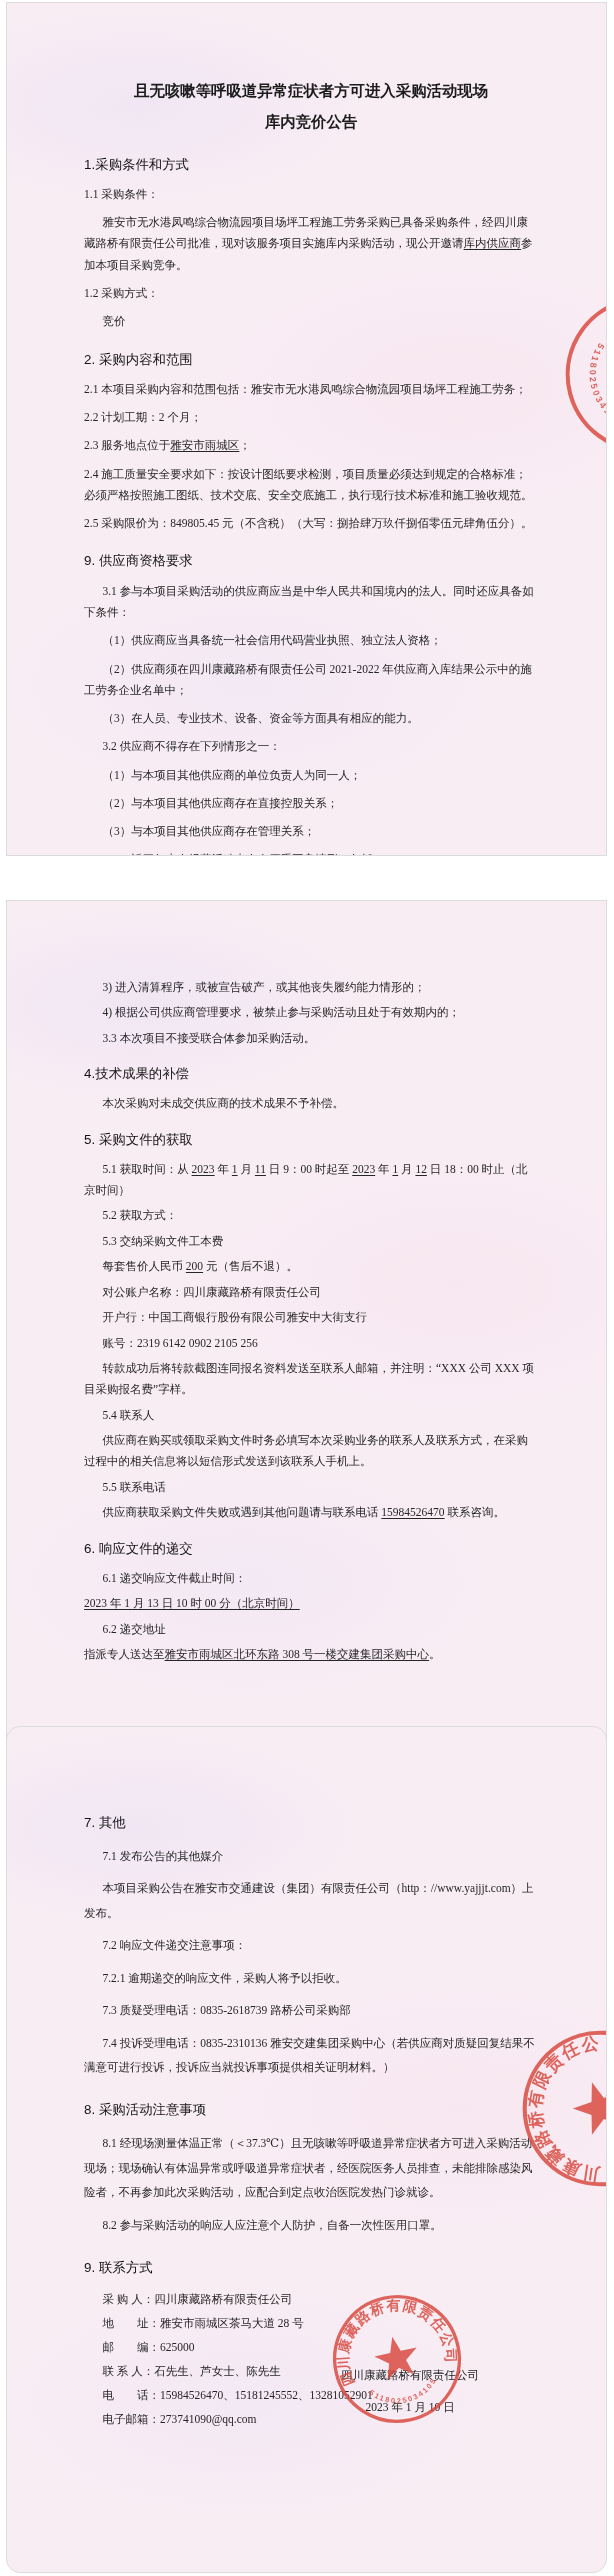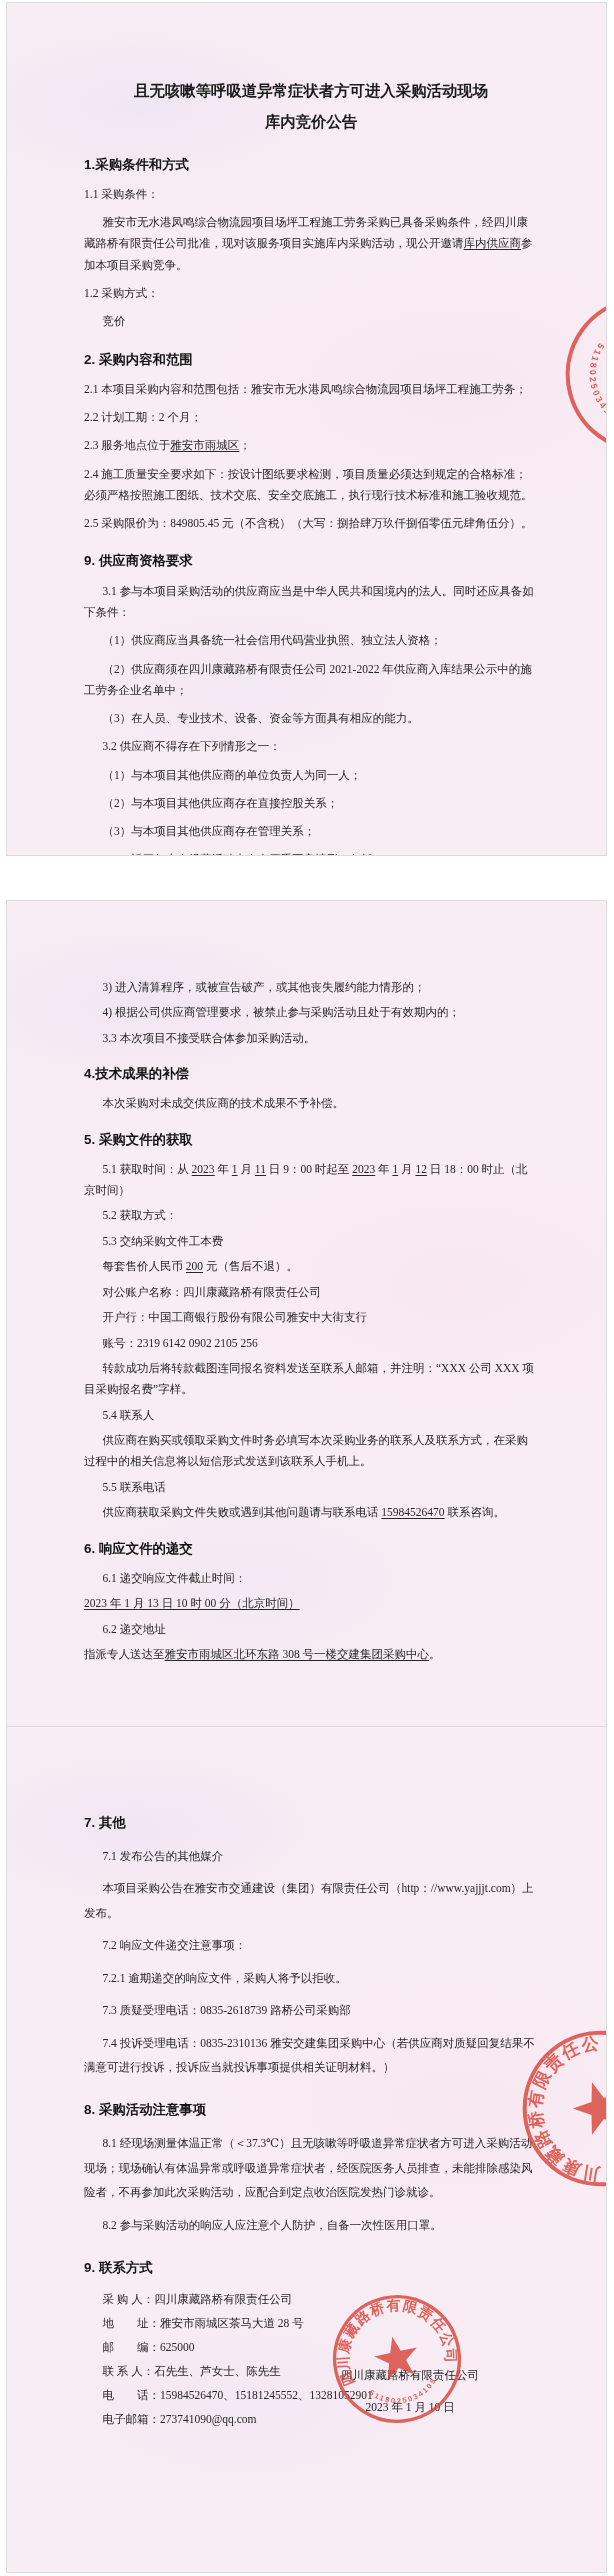--- a/index.html
+++ b/index.html
@@ -11,28 +11,28 @@
   .page{
     position:absolute;left:6.1px;width:601px;background:#f9edf4;
     border:0.8px solid #dcdcdc;box-sizing:border-box;overflow:hidden;
     background-image:
       radial-gradient(ellipse 323px 138px at 22% 12%, rgba(233,225,243,.55), rgba(233,225,243,0) 70%),
       radial-gradient(ellipse 384px 200px at 75% 45%, rgba(247,228,238,.6), rgba(247,228,238,0) 70%),
       radial-gradient(ellipse 353px 169px at 40% 80%, rgba(236,228,244,.45), rgba(236,228,244,0) 70%);
   }
   #page1{top:1.5px;height:854px;}
   #page2{top:900px;height:854px;}
-  #page3{top:1726px;height:847px;}
+  #page3{top:1726px;height:847px;border-radius:14px;}
   .inner{padding:0 68px 0 77px;position:relative;}
   .doc-title{
     margin:72px 3.1px 0 3.1px;text-align:center;font-size:15.4px;font-weight:700;
     line-height:2.05;color:#1c1c1c;font-family:"Liberation Sans","DejaVu Sans",sans-serif;
   }
   h2.sec{
-    font-size:13.4px;font-weight:700;color:#141414;margin:17px 0 9.2px 0;
+    font-size:13.4px;font-weight:400;color:#141414;margin:17px 0 9.2px 0;
     font-family:"Liberation Sans","DejaVu Sans",sans-serif;line-height:1.5;
   }
   p{font-size:11.5px;color:#262626;margin:7px 0;line-height:1.85;}
   .ti{text-indent:1.6em;}
   .u, u{text-decoration:underline;text-underline-offset:2.3px;margin-top:9px;}
   #page2 p{line-height:1.82;margin:4.6px 0;}
   #page2 h2.sec{margin:15.4px 0 9.2px 0;}
   #page3 p{line-height:2.15;margin:7.7px 0;}
   #page3 h2.sec{margin:20px 0 10.8px 0;}
   #page3 .contact p{margin:1.5px 0;line-height:1.95;}

